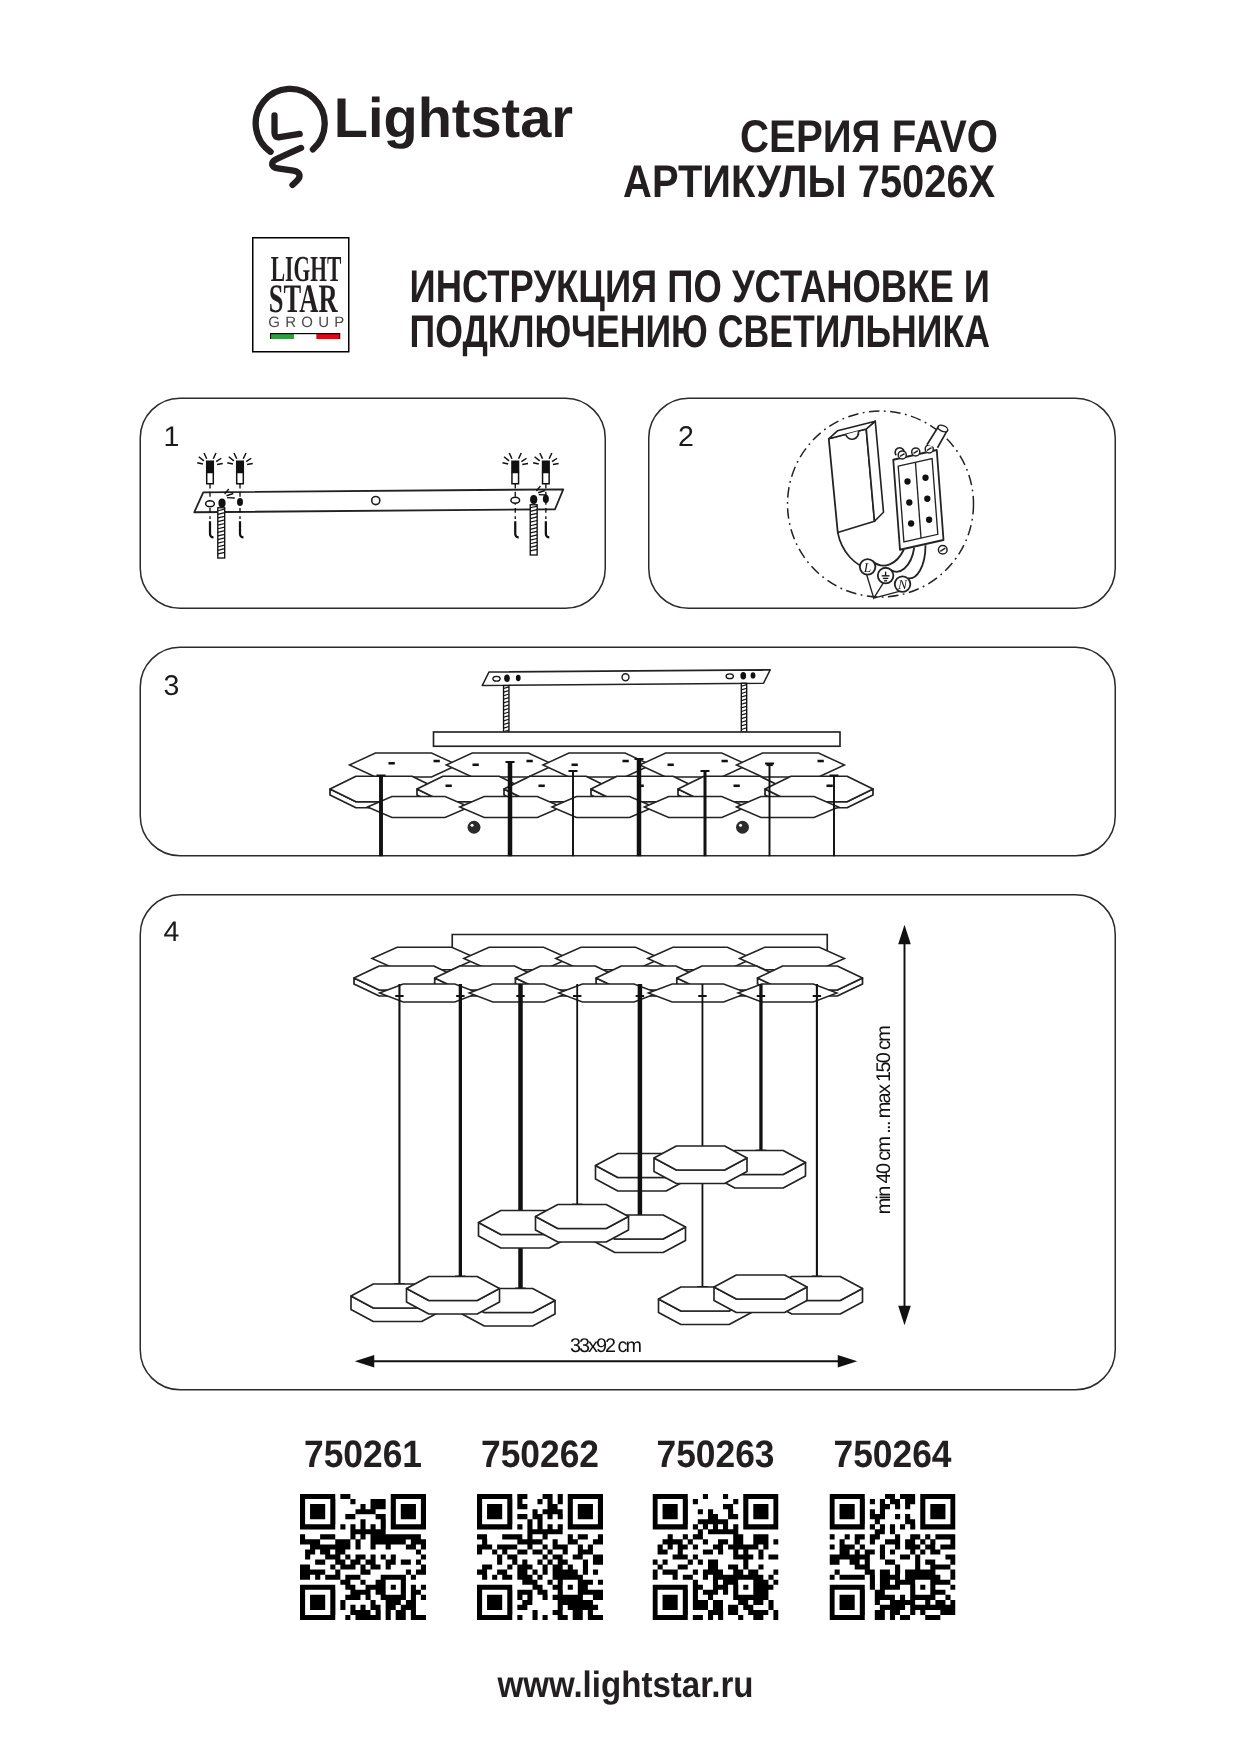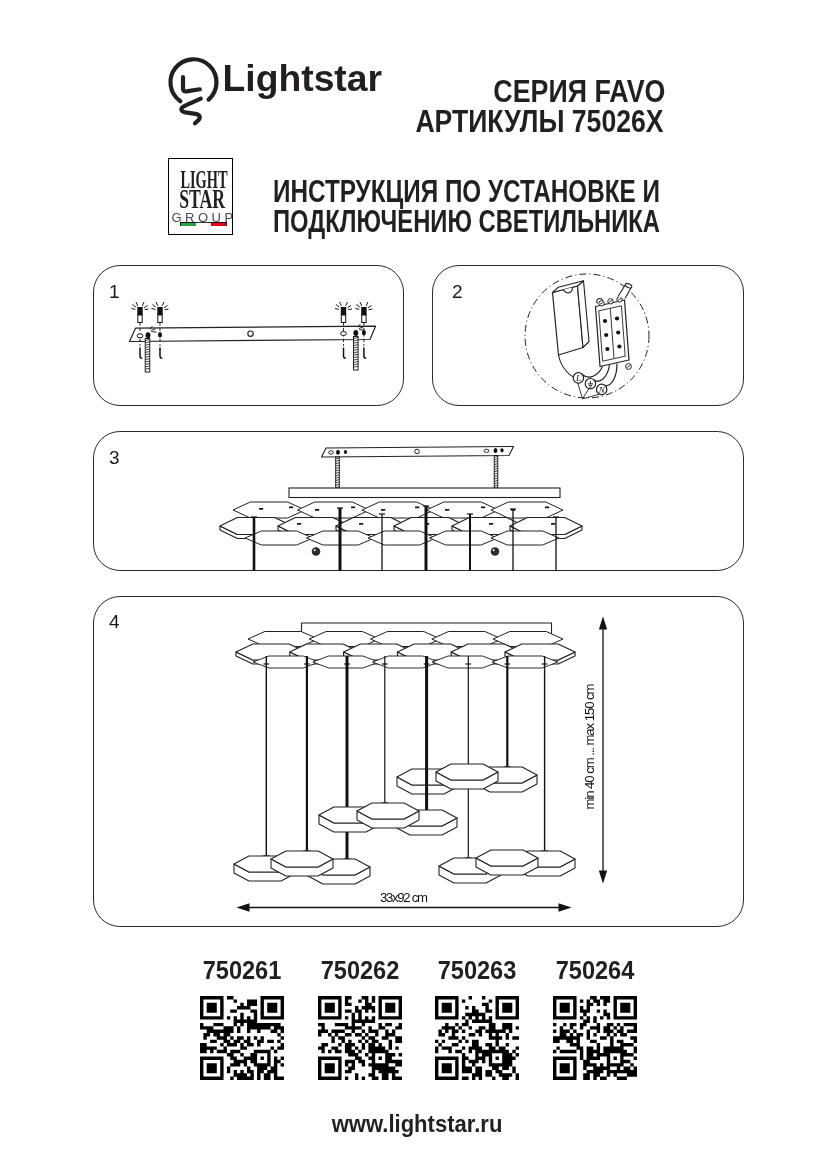--- a/index.html
+++ b/index.html
@@ -19,21 +19,21 @@
   <path d="M 36.7 42.6 C 30 45.6 24 48.3 20.3 50.1 C 16 52.2 16.6 55.6 21.2 56.3 L 31.5 57.8 C 36.3 58.6 36.9 61.8 33.8 64.7 L 31 67.3"></path>
 </svg>
 <div class="abs" style="left:222.5px;top:60.5px;font-size:37.3px;font-weight:bold;line-height:34px;text-align:right;">Lightstar</div>
 
 <div class="abs" style="right:161px;top:75.8px;font-weight:bold;font-size:30.6px;line-height:30.6px;transform:scaleX(0.876);transform-origin:right top;">СЕРИЯ FAVO</div>
 <div class="abs" style="right:163px;top:105.5px;font-weight:bold;font-size:30.6px;line-height:30.6px;transform:scaleX(0.869);transform-origin:right top;">АРТИКУЛЫ 75026X</div>
 
 <div class="abs" style="left:168px;top:158px;width:65px;height:77px;border:1px solid #000;box-sizing:border-box;"></div>
 <div class="abs" style="left:167px;top:167.5px;width:65px;text-align:center;font-family:'Liberation Serif',serif;font-weight:bold;font-size:24.5px;line-height:24.5px;transform:scaleX(.585);transform-origin:center top;">LIGHT</div>
 <div class="abs" style="left:168px;top:185.5px;width:65px;text-align:center;font-family:'Liberation Serif',serif;font-weight:bold;font-size:27px;line-height:27px;transform:scaleX(.655);transform-origin:center top;">STAR</div>
-<div class="abs" style="left:168px;top:210px;width:65px;text-align:center;font-size:13px;letter-spacing:3.5px;text-indent:3.5px;color:#4a4a4a;">GROUP</div>
+<div class="abs" style="left:168px;top:210px;width:65px;text-align:right;font-size:10px;letter-spacing:3.5px;text-indent:3.5px;color:#4a4a4a;">GROUP</div>
 <svg class="abs" style="left:179.5px;top:221.5px" width="47" height="4.8" viewBox="0 0 47 4.8">
   <rect x="0" y="0" width="47" height="4.8" fill="#000"></rect>
   <rect x="0.7" y="0.8" width="15.2" height="3.2" fill="#2f9e41"></rect>
   <rect x="15.9" y="0.8" width="15.2" height="3.2" fill="#fff"></rect>
   <rect x="31.1" y="0.8" width="15.2" height="3.2" fill="#e30613"></rect>
 </svg>
 
 <div class="abs" style="left:273px;top:177px;font-size:30.6px;font-weight:bold;line-height:29.8px;white-space:nowrap;">
 <span style="display:inline-block;transform:scaleX(0.7935);transform-origin:left top;">ИНСТРУКЦИЯ ПО УСТАНОВКЕ И</span><br>
 <span style="display:inline-block;transform:scaleX(0.777);transform-origin:left top;">ПОДКЛЮЧЕНИЮ СВЕТИЛЬНИКА</span>

